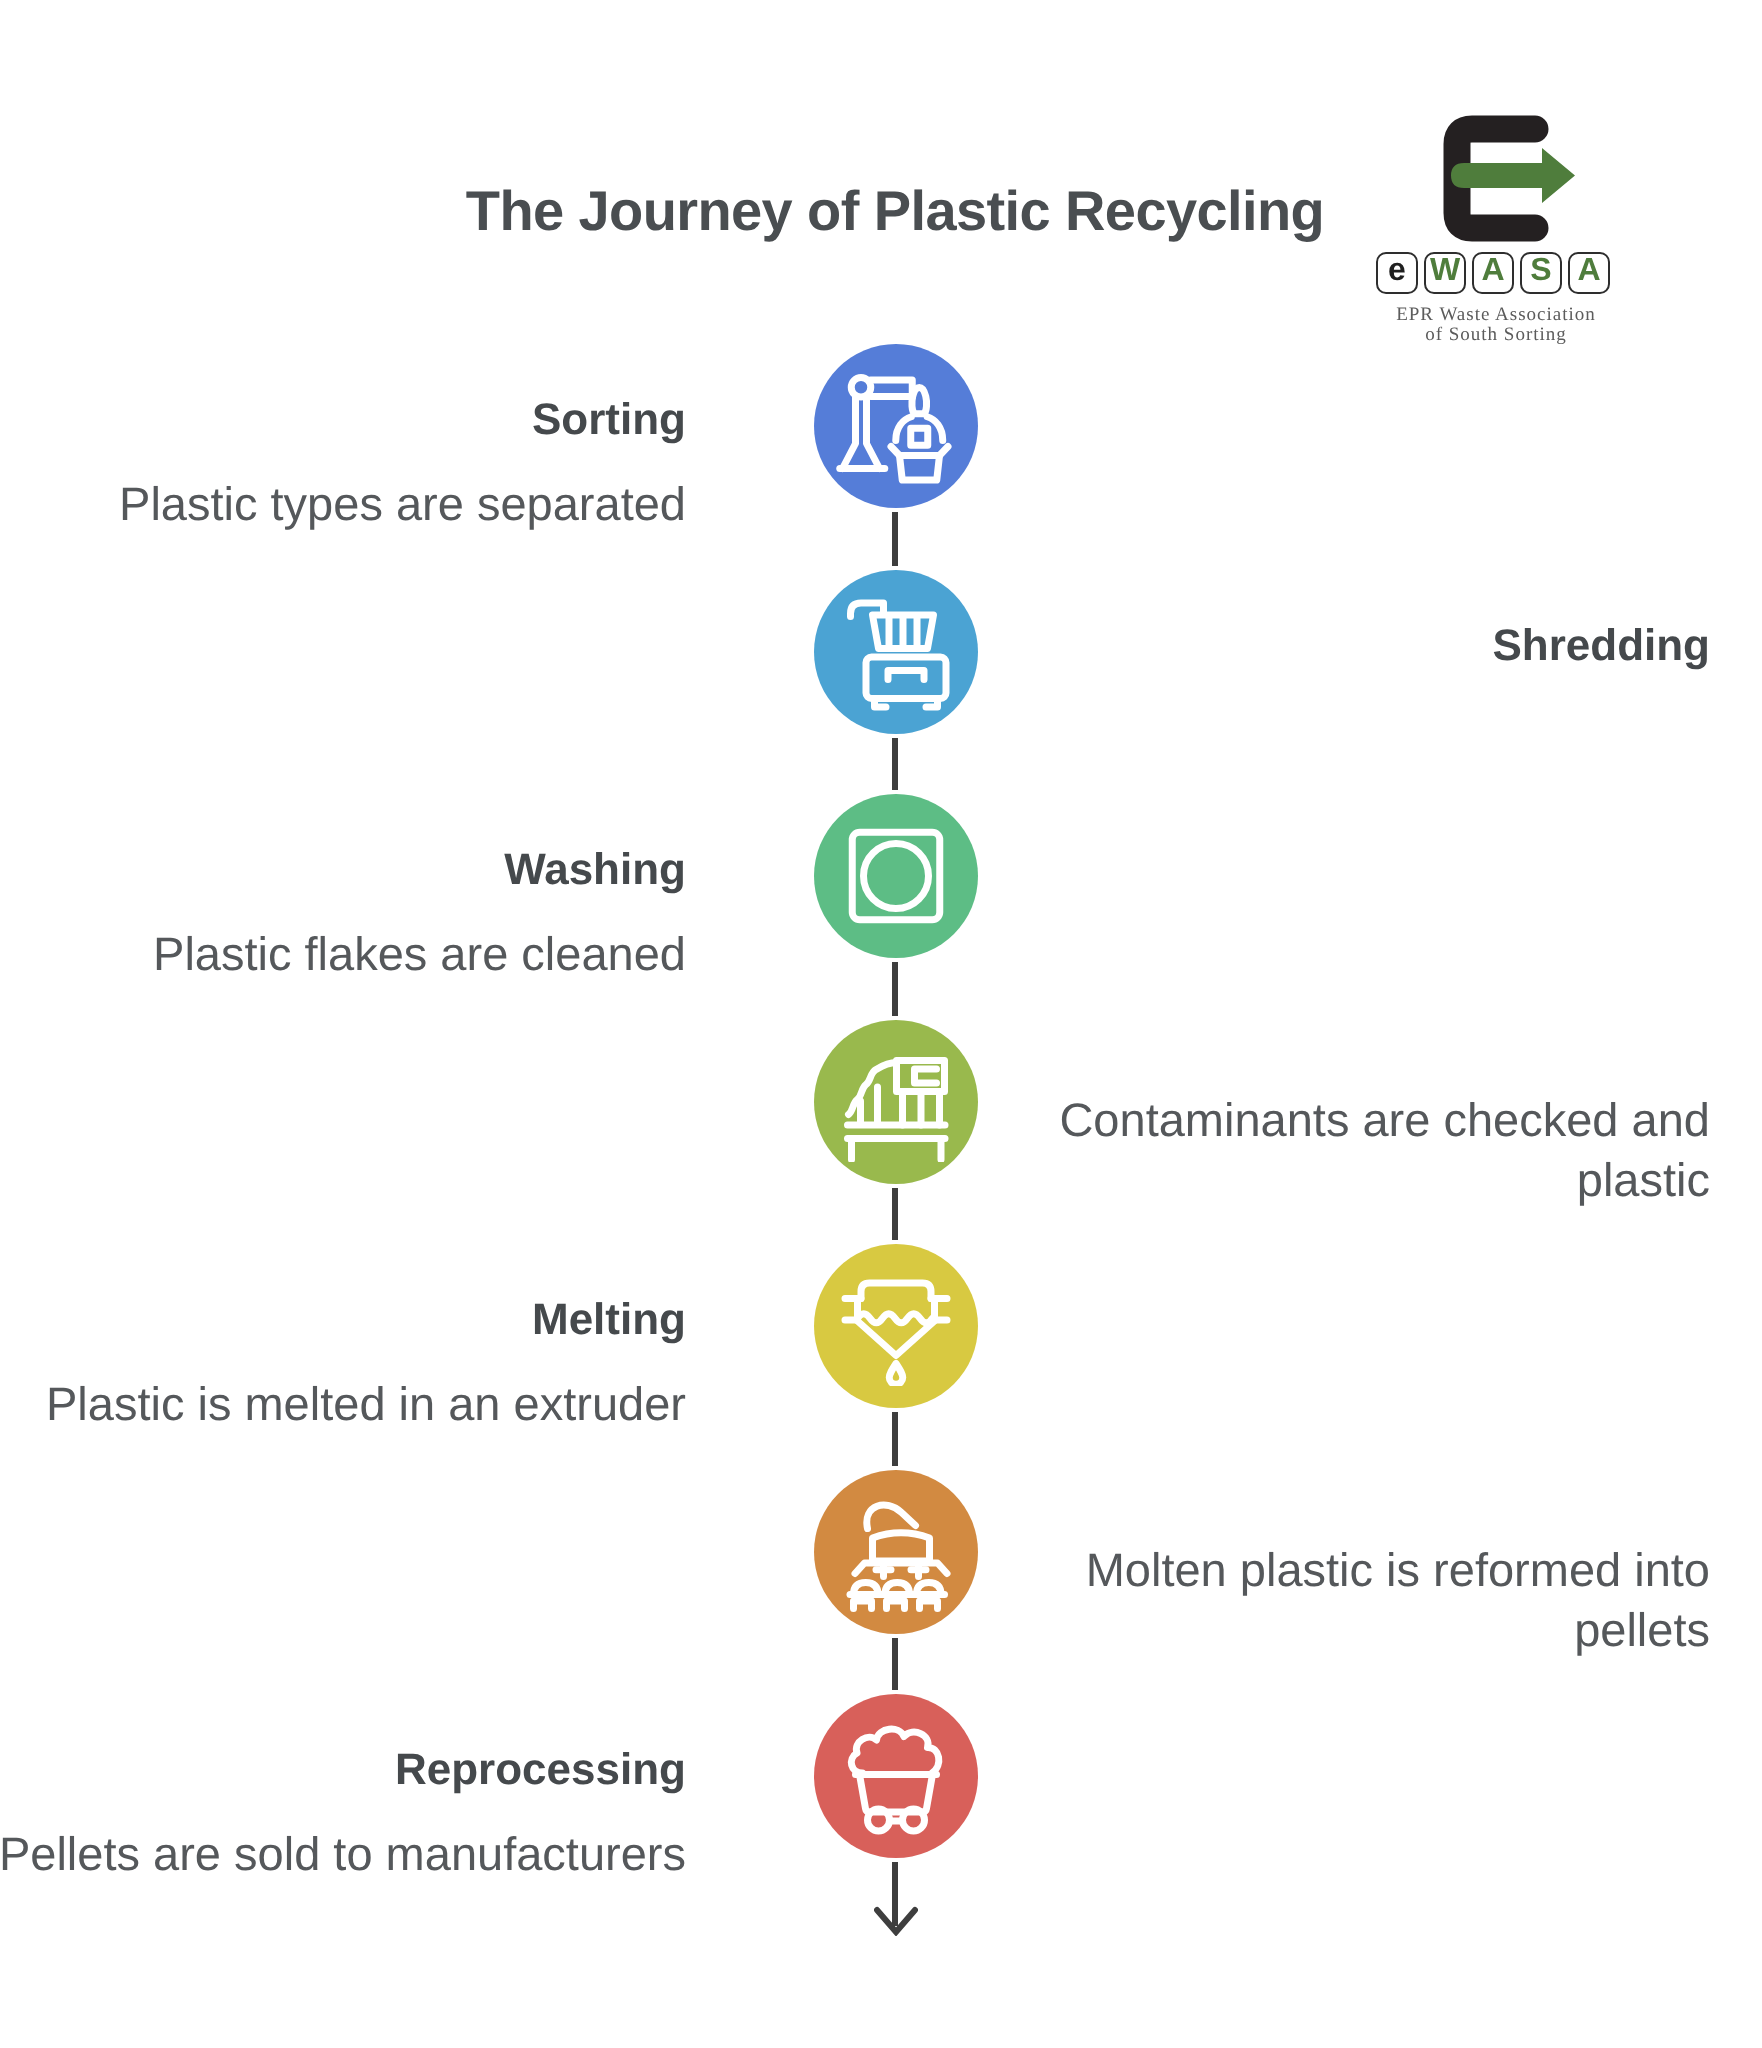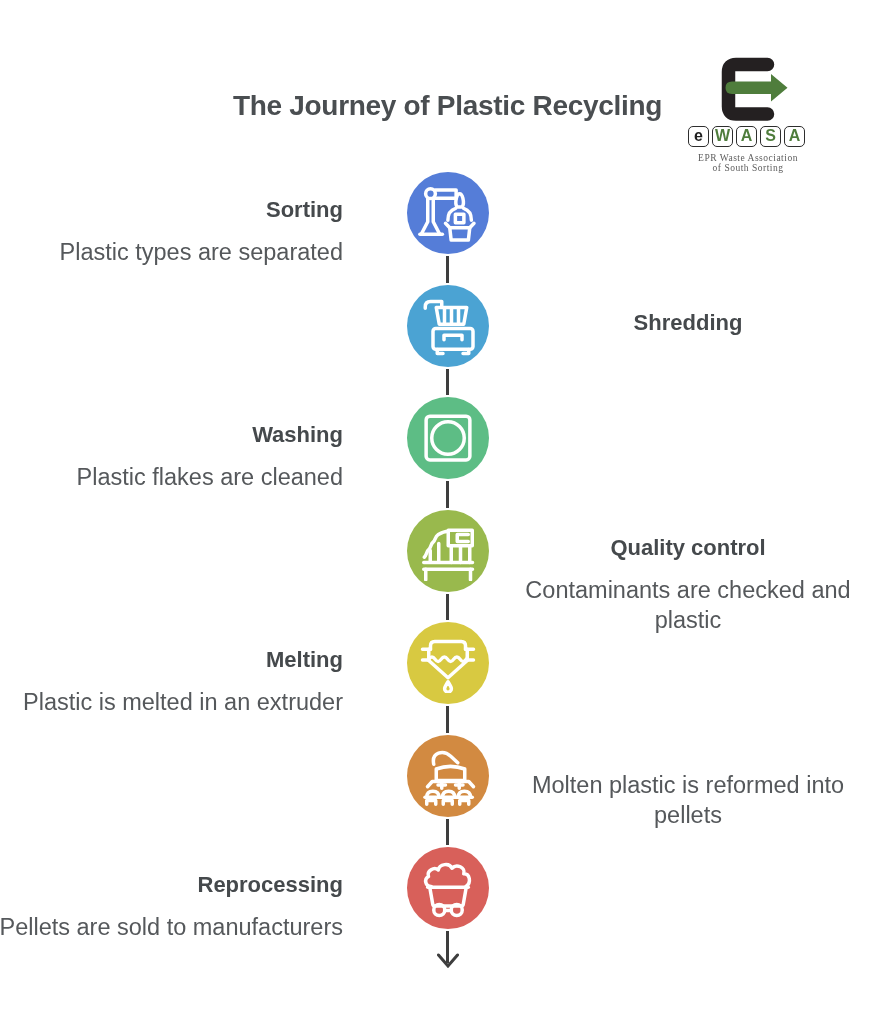--- a/index.html
+++ b/index.html
@@ -24,21 +24,21 @@
   
   .spine-seg{position:absolute;width:2.4px;margin-left:-1.2px;background:#3e3e3e;}
   .arrowhead{position:absolute;}
 
   .step-circle{position:absolute;width:82px;height:82px;border-radius:50%;
     margin-left:-41px;margin-top:-41px;display:flex;align-items:center;justify-content:center;}
   .step-circle svg{display:block;}
 
   .step-text{position:absolute;}
   .step-text.left{text-align:right;}
-  .step-text.right{text-align:center;}
+  .step-text.right{text-align:right;}
   .step-title{font-size:22px;font-weight:bold;color:#45494c;line-height:30px;}
   .step-desc{font-size:23.5px;color:#55585b;line-height:30px;margin-top:12px;}
 </style>
 </head>
 <body>
 
 <div class="canvas">
   <h1 class="page-title">The Journey of Plastic Recycling</h1>
 
   <div class="logo">
@@ -110,21 +110,20 @@
     <path d="M5 29 C7 27.5 6.5 24.5 8.5 23 C10.5 21.5 10 18.5 12 17 C14 15.5 13.5 12.5 16 11 C18 9.8 20.5 8.2 24.2 8.2" fill="none" stroke="#ffffff" stroke-width="2.8" stroke-linecap="round" stroke-linejoin="round"></path>
     <path d="M9.8 23.6 V33 M16.6 18 V33" fill="none" stroke="#ffffff" stroke-width="2.8" stroke-linecap="round" stroke-linejoin="round"></path>
     <path d="M24.2 7.4 H43.4 V19.8 H24.2 Z" fill="none" stroke="#ffffff" stroke-width="2.8" stroke-linecap="round" stroke-linejoin="round"></path>
     <path d="M40.2 10.8 H31.4 V16.4 H40.2" fill="none" stroke="#ffffff" stroke-width="2.8" stroke-linecap="round" stroke-linejoin="round"></path>
     <path d="M26.6 19.8 V33.2 M34 19.8 V33.2 M41.4 19.8 V33.2" fill="none" stroke="#ffffff" stroke-width="2.8" stroke-linecap="round" stroke-linejoin="round"></path>
     <path d="M4.6 33.2 H43.6 M4.6 38.6 H43.6" fill="none" stroke="#ffffff" stroke-width="2.8" stroke-linecap="round" stroke-linejoin="round"></path>
     <path d="M6.2 38.6 V47 M42 38.6 V47" fill="none" stroke="#ffffff" stroke-width="2.8" stroke-linecap="round" stroke-linejoin="round"></path>
         </svg>
       </div>
       <div class="step-text right" style="top: 532.5px; left: 521px; width: 334px;">
-        <div class="step-title">Quality control</div>
         <div class="step-desc">Contaminants are checked and plastic</div>
       </div>
       <div class="spine-seg" style="left: 447.5px; top: 706px; height: 26.5px; background: rgb(62, 62, 62);"></div>
       <div class="step-circle" style="left: 447.5px; top: 663px; background: rgb(216, 201, 65);">
         <svg width="60" height="60" viewBox="0 0 48 48">
     <path d="M10 13 V10.2 Q10 6.8 13.4 6.8 H34.6 Q38 6.8 38 10.2 V13" fill="none" stroke="#ffffff" stroke-width="2.8" stroke-linecap="round" stroke-linejoin="round"></path>
     <path d="M3.6 13 H10 M38 13 H44.4" fill="none" stroke="#ffffff" stroke-width="2.8" stroke-linecap="round" stroke-linejoin="round"></path>
     <path d="M8.6 13 V21.6 M39.4 13 V21.6" fill="none" stroke="#ffffff" stroke-width="2.8" stroke-linecap="round" stroke-linejoin="round"></path>
     <path d="M3.6 21.6 H8.6 M39.4 21.6 H44.4" fill="none" stroke="#ffffff" stroke-width="2.8" stroke-linecap="round" stroke-linejoin="round"></path>
     <path d="M8.6 20.9 Q11.1 17.3 13.6 20.9 T18.6 20.9 T23.6 20.9 T28.6 20.9 T33.6 20.9 T38.6 20.9" fill="none" stroke="#ffffff" stroke-width="2.8" stroke-linecap="round" stroke-linejoin="round"></path>

